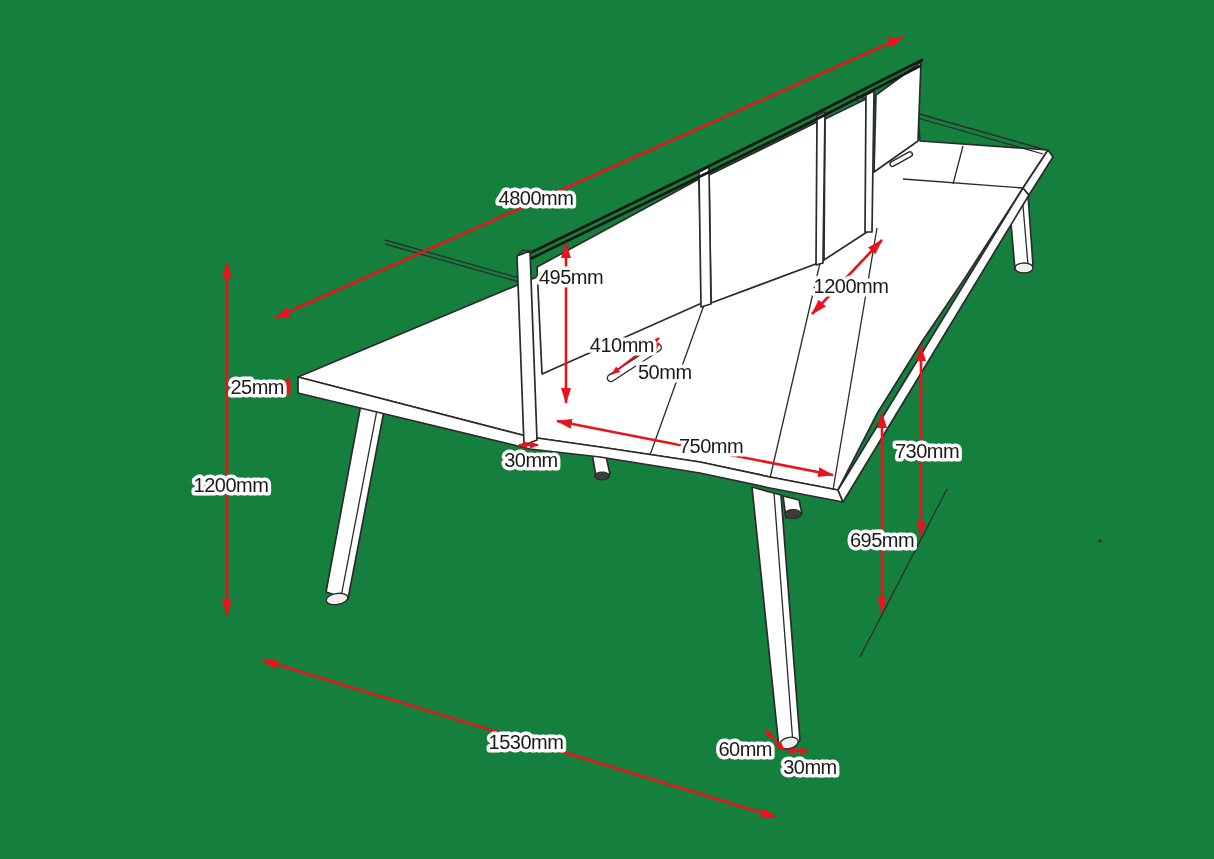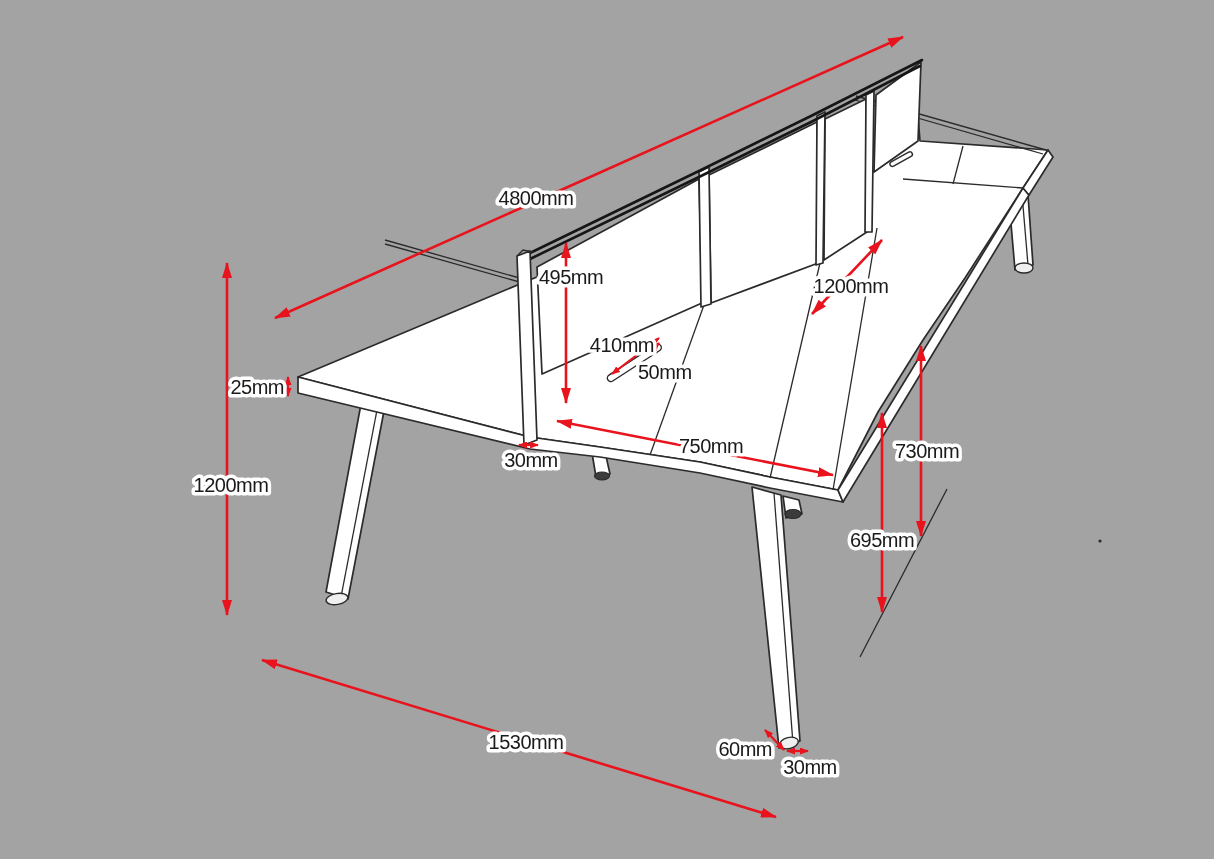--- a/index.html
+++ b/index.html
@@ -1,16 +1,16 @@
 <!DOCTYPE html>
 <html><head>
 <meta charset="utf-8">
 <style>
   html,body { margin:0; padding:0; background:#ffffff; }
-  .stage { position:relative; width:1214px; height:859px; background:#a3a3a3; overflow:hidden;
+  .stage { position:relative; width:1214px; height:859px; background:#15803d; overflow:hidden;
            font-family:"Liberation Sans", sans-serif; }
   svg { display:block; }
   .face  { stroke:#2b2b2b; stroke-width:1.7; fill:#ffffff; stroke-linejoin:round; }
   .thin  { stroke:#2b2b2b; stroke-width:1.3; fill:none; }
   .railln{ stroke:#161616; stroke-width:2.6; fill:none; stroke-linecap:round; }
   .dim   { stroke:#e8131c; stroke-width:2.6; fill:none; stroke-linecap:butt; }
   .dims  { stroke:#e8131c; stroke-width:2.2; fill:none; }
   .dim-label { font:20px "Liberation Sans", sans-serif; letter-spacing:-0.5px; fill:#1a1a1a;
                paint-order:stroke; stroke:#ffffff; stroke-width:7px; stroke-linejoin:round; }
   .foot  { stroke:#2b2b2b; stroke-width:1.4; fill:#efefef; }

